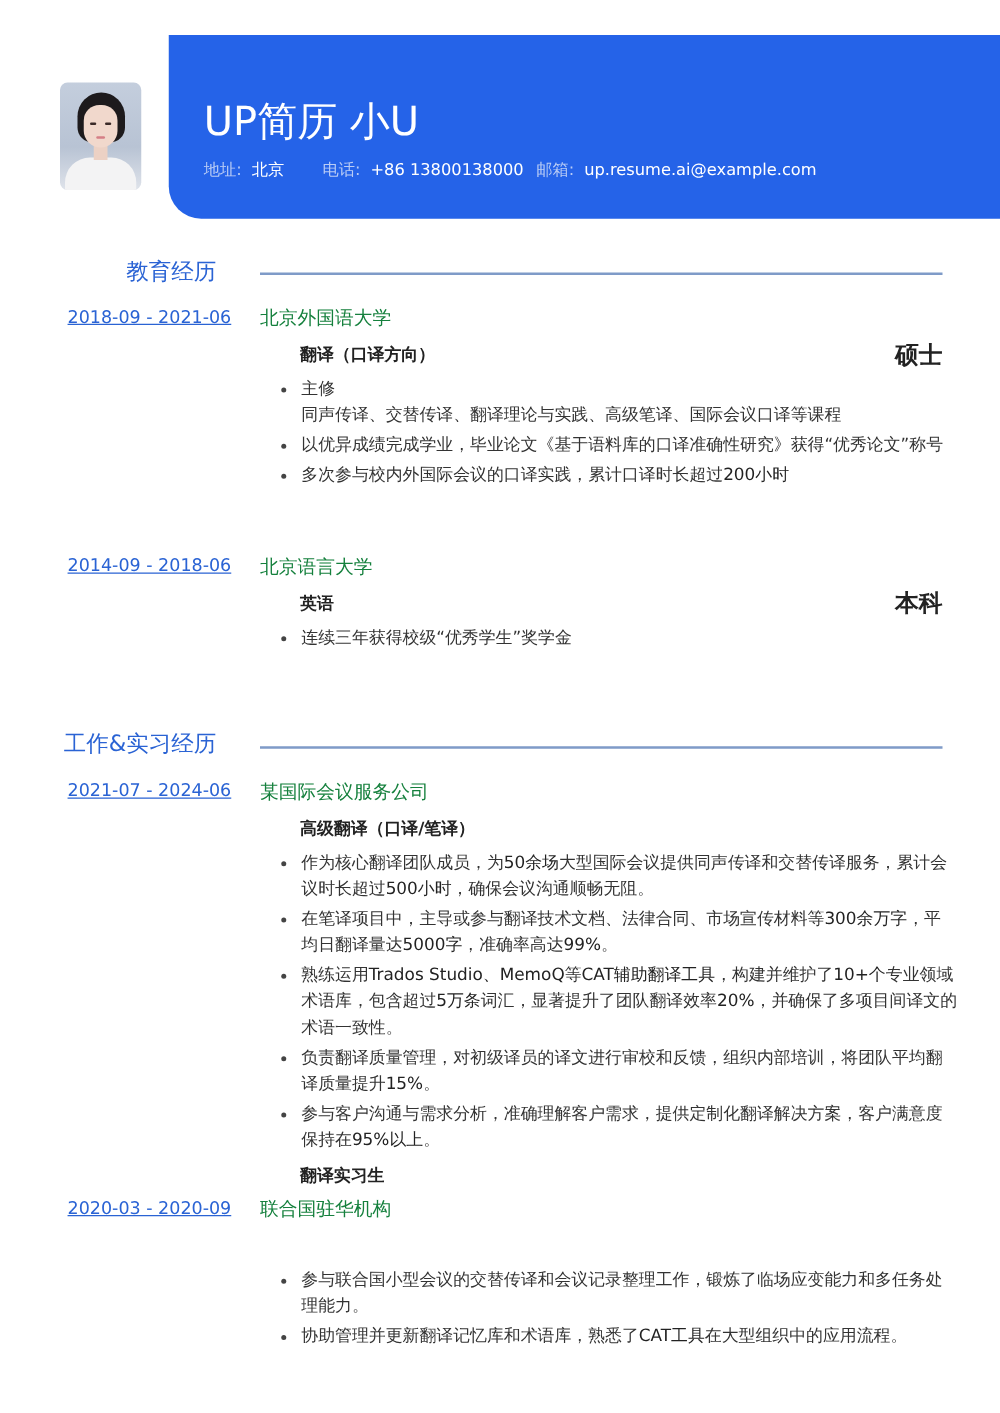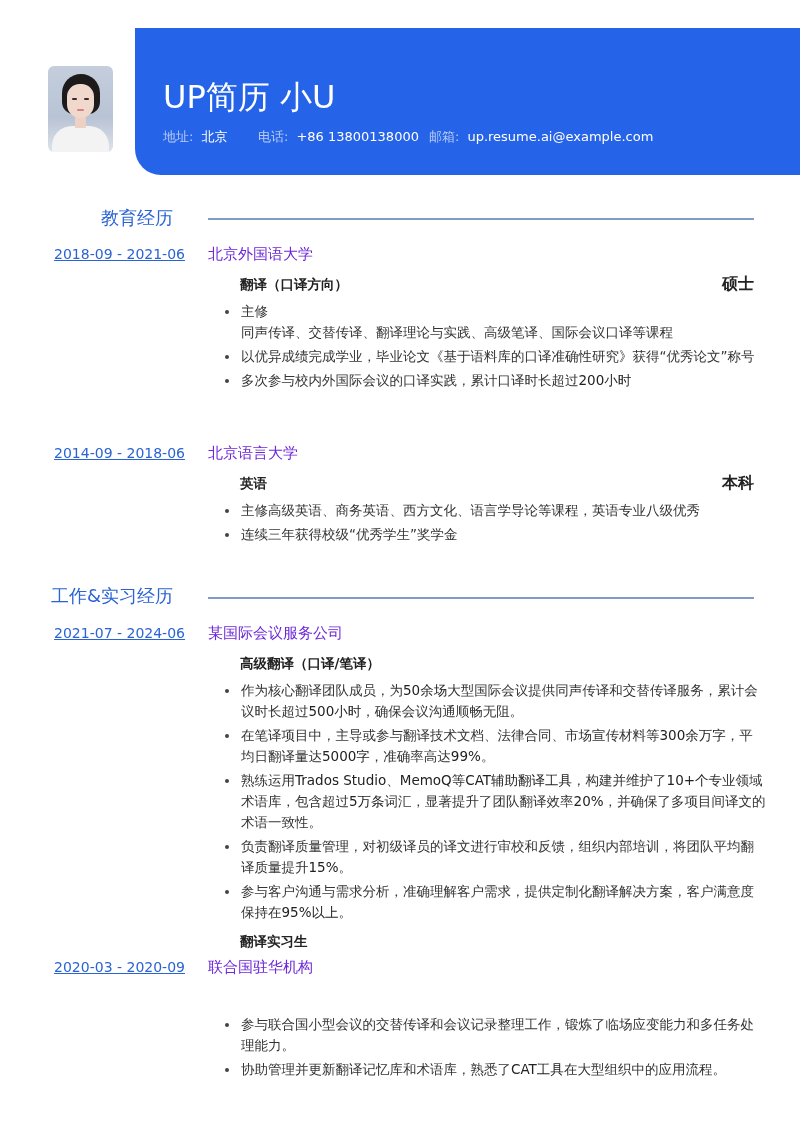--- a/index.html
+++ b/index.html
@@ -19,23 +19,23 @@
 
   .name { position: absolute; left: 163px; top: 78px; font-size: 32px; color: #ffffff; font-weight: 500; letter-spacing: 0px; line-height: 38px; }
   .contact { position: absolute; top: 129px; font-size: 13px; line-height: 16px; }
   .contact .lbl { color: #b9ccf5; margin-top: 41px; }
   .contact .val { color: #ffffff; margin-left: 8px; }
 
   .sec-title { position: absolute; right: 627px; font-size: 18px; color: #2a63d4; font-weight: 500; white-space: nowrap; line-height: 22px; }
   .sec-line { position: absolute; left: 208px; width: 546px; height: 2px; background: #7f9bc8; }
 
   .date { position: absolute; right: 615px; font-size: 14px; color: #2a63d4; font-weight: 500; white-space: nowrap; line-height: 18px; text-decoration: underline; }
-  .org { position: absolute; left: 208px; font-size: 15px; color: #6d28d9; font-weight: 500; line-height: 20px; }
+  .org { position: absolute; left: 208px; font-size: 15px; color: #15803d; font-weight: 500; line-height: 20px; }
   .role { position: absolute; left: 208px; font-size: 13.5px; color: #222; font-weight: 700; line-height: 18px; margin-left: 32px; }
-  .degree { position: absolute; right: 46px; font-size: 16px; color: #222; font-weight: 700; line-height: 18px; }
+  .degree { position: absolute; right: 46px; font-size: 19px; color: #222; font-weight: 700; line-height: 18px; }
 
   ul.bullets { position: absolute; left: 220px; width: 546px; list-style: none; }
   ul.bullets li { position: relative; padding-left: 21px; font-size: 13.5px; color: #333; line-height: 21px; margin-bottom: 3px; }
   ul.bullets li::before { content: ""; position: absolute; left: 5px; top: 9px; width: 4px; height: 4px; border-radius: 50%; background: #444; }
   ul.bullets li b { font-weight: 400; color: #222; }
 </style>
 </head>
 <body>
 
 <div class="photo">
@@ -72,21 +72,20 @@
     <li>主修<br>同声传译、交替传译、翻译理论与实践、高级笔译、国际会议口译等课程</li>
     <li>以优异成绩完成学业，毕业论文《基于语料库的口译准确性研究》获得“优秀论文”称号</li>
     <li>多次参与校内外国际会议的口译实践，累计口译时长超过<b>200小时</b></li>
   </ul>
 
 <div class="date" style="top:444px">2014-09 - 2018-06</div>
 <div class="org" style="top:443px">北京语言大学</div>
 <div class="role" style="top:474px">英语</div>
 <div class="degree" style="top:474px">本科</div>
 <ul class="bullets" style="top:500px">
-    <li>主修高级英语、商务英语、西方文化、语言学导论等课程，英语专业八级优秀</li>
     <li>连续三年获得校级“优秀学生”奖学金</li>
   </ul>
 
 <div class="sec-title" style="top:585px">工作&amp;实习经历</div>
 <div class="sec-line" style="top:597px"></div>
 
 <div class="date" style="top:624px">2021-07 - 2024-06</div>
 <div class="org" style="top:623px">某国际会议服务公司</div>
 <div class="role" style="top:654px">高级翻译（口译/笔译）</div>
 <ul class="bullets" style="top:680px">

